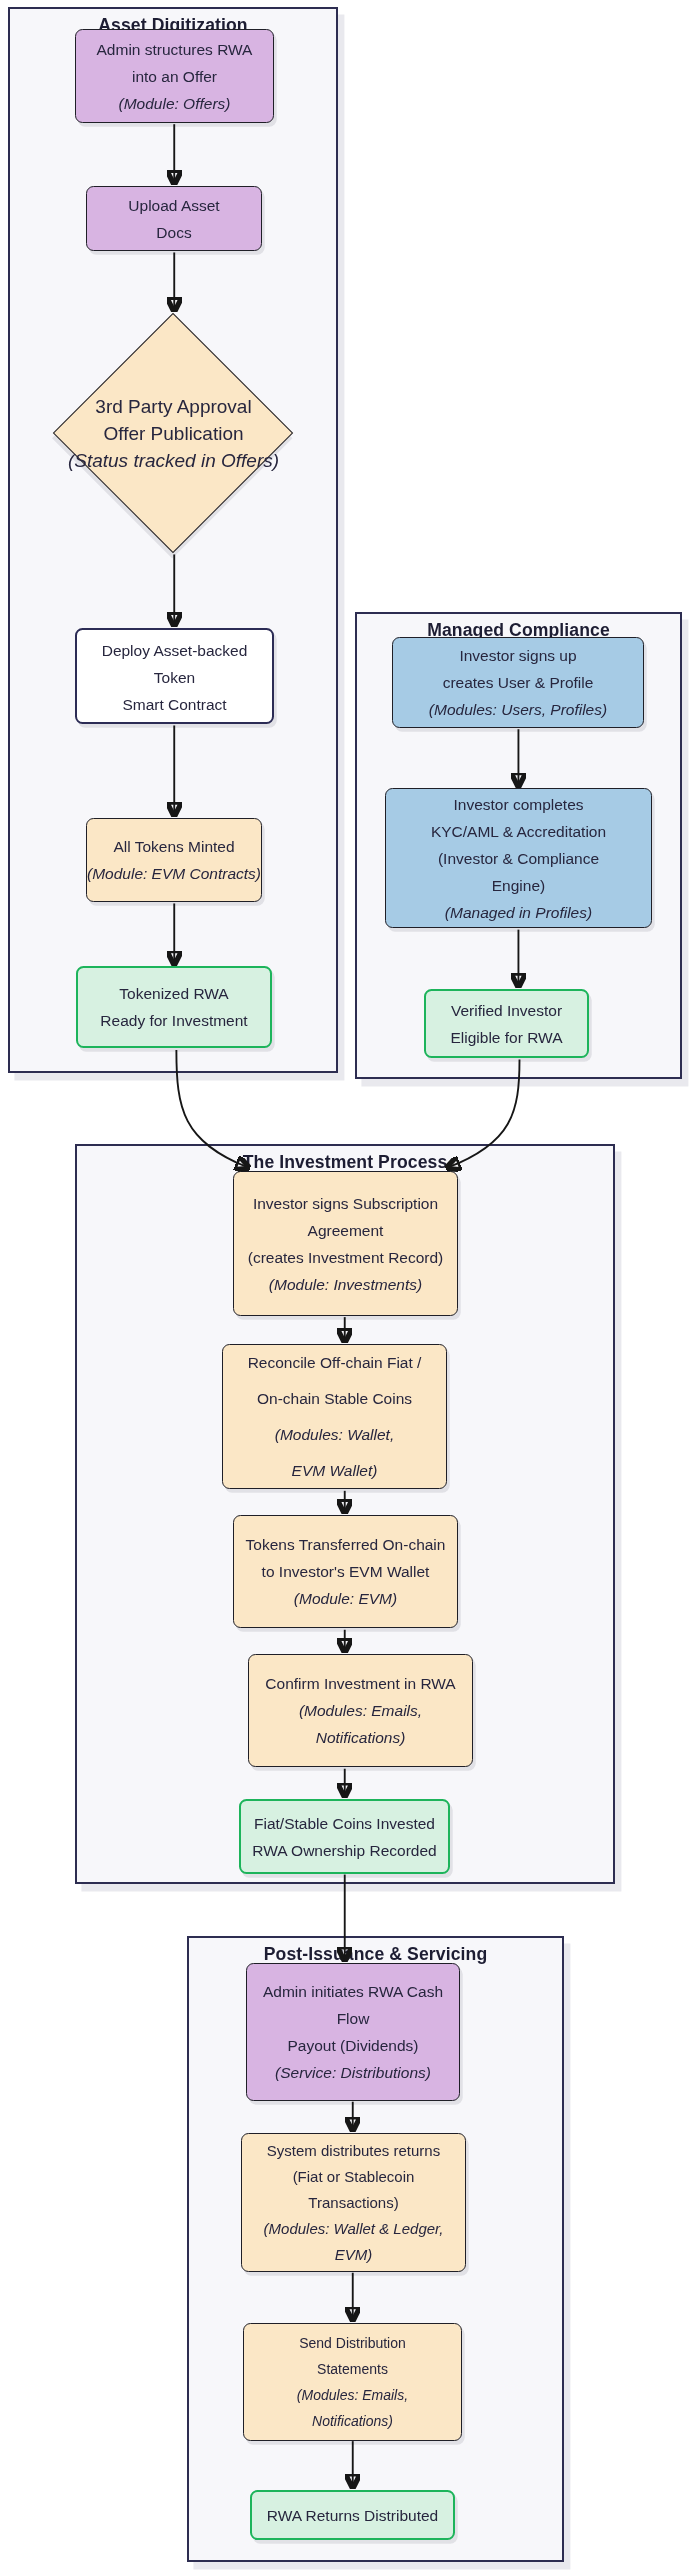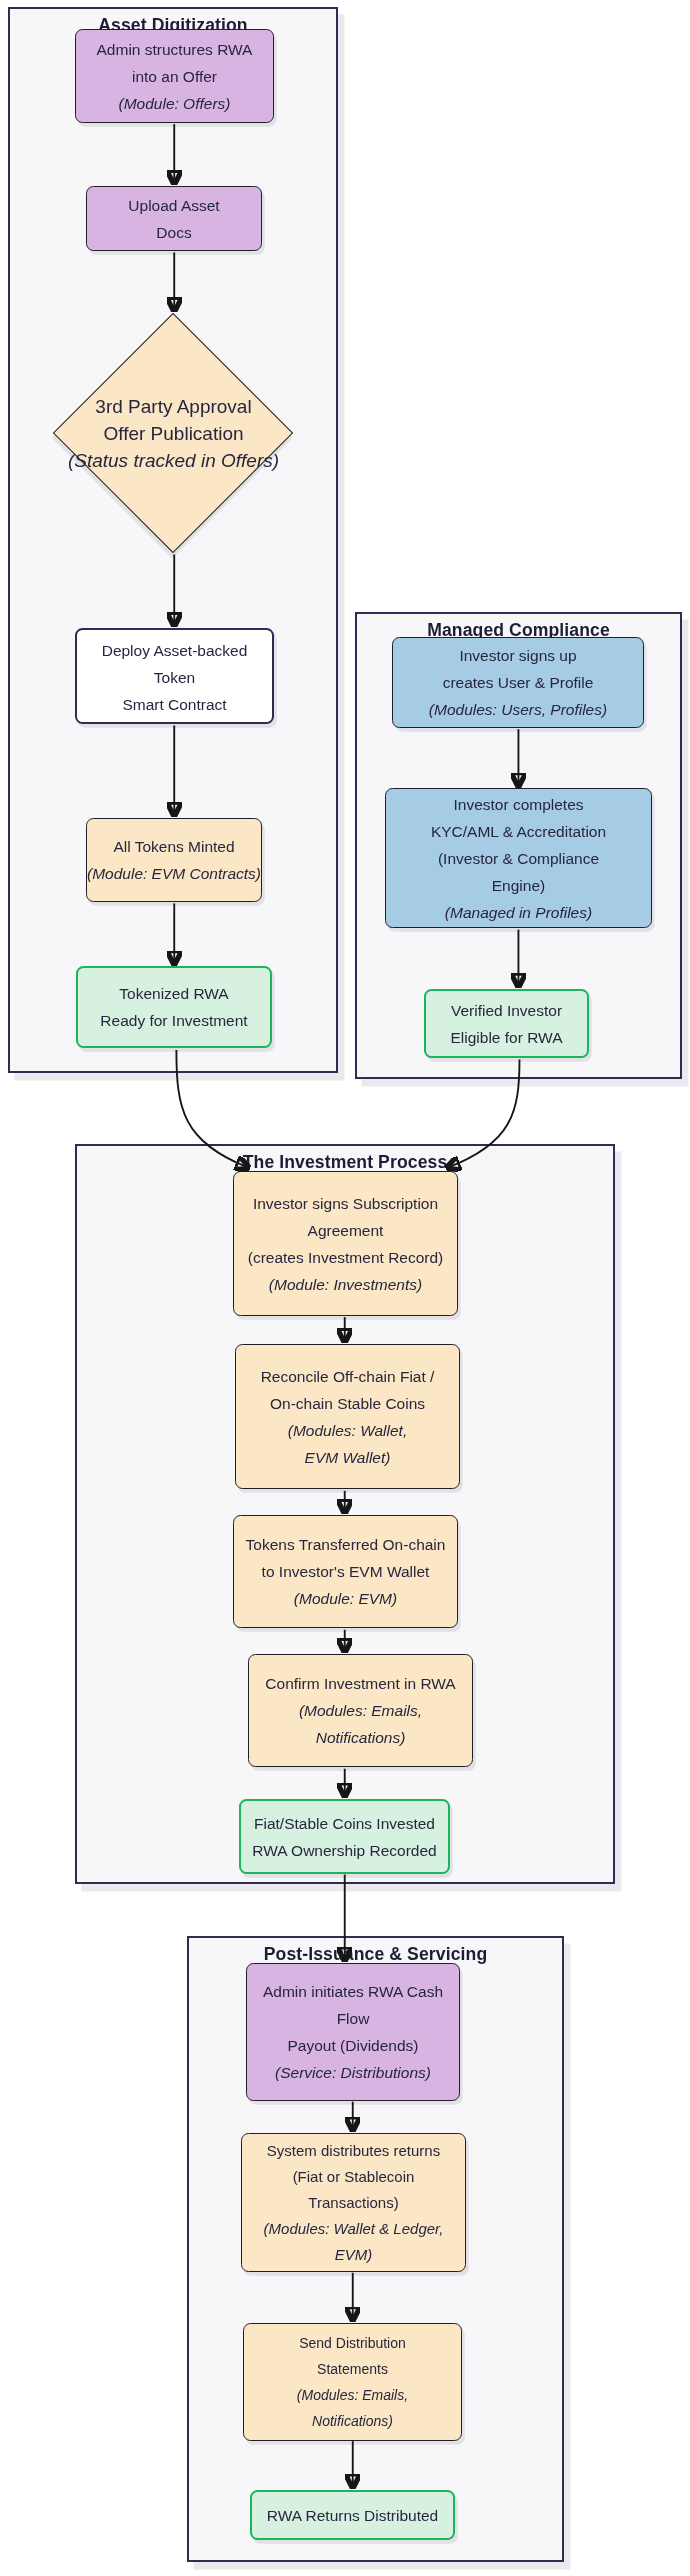--- a/index.html
+++ b/index.html
@@ -135,21 +135,21 @@
       <div class="tl"><span>Eligible for RWA</span></div>
     </div>
 
   <div class="node fill-cream" style="left:233px;top:1171px;width:225px;height:145px;">
       <div class="tl"><span>Investor signs </span><span class="seg-b">Subscription</span></div>
       <div class="tl"><span class="seg-b">Agreement</span></div>
       <div class="tl"><span>(creates Investment Record)</span></div>
       <div class="tl"><span class="seg-i">(Module: Investments)</span></div>
     </div>
 
-  <div class="node fill-cream" style="left:235px;top:1344px;width:225px;height:145px;">
+  <div class="node fill-cream" style="left:222px;top:1344px;width:225px;height:145px;justify-content:space-between;">
       <div class="tl"><span>Reconcile </span><span class="seg-b">Off-chain Fiat /</span></div>
       <div class="tl"><span class="seg-b">On-chain Stable Coins</span></div>
       <div class="tl"><span class="seg-i">(Modules: Wallet,</span></div>
       <div class="tl"><span class="seg-i">EVM Wallet)</span></div>
     </div>
 
   <div class="node fill-cream" style="left:233px;top:1515px;width:225px;height:113px;">
       <div class="tl"><span class="seg-b">Tokens Transferred On-chain</span></div>
       <div class="tl"><span>to Investor's EVM Wallet</span></div>
       <div class="tl"><span class="seg-i">(Module: EVM)</span></div>

